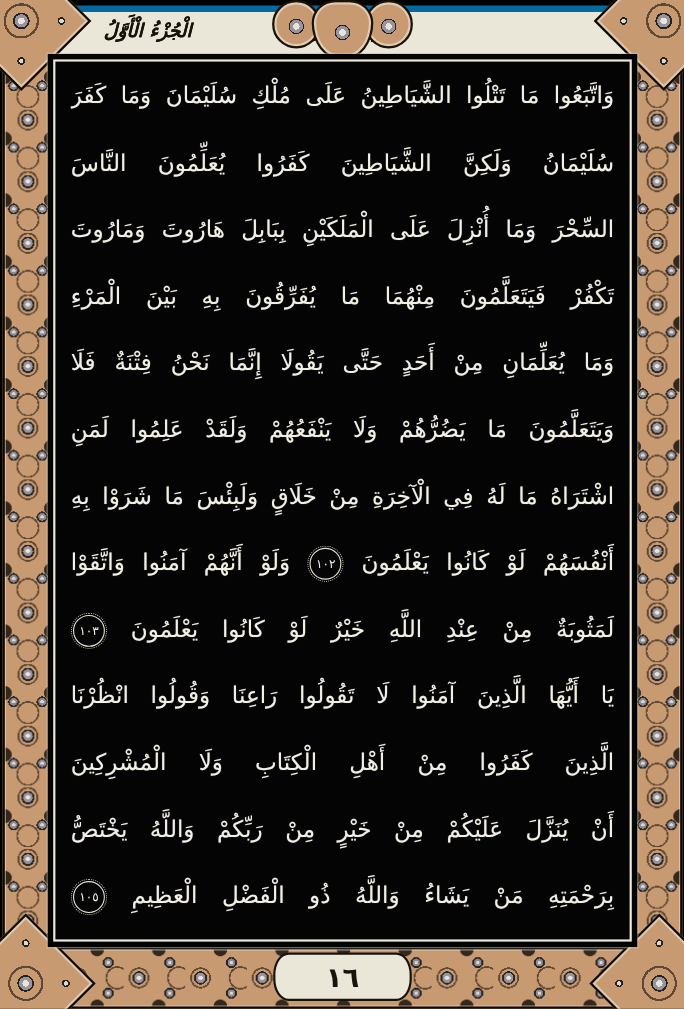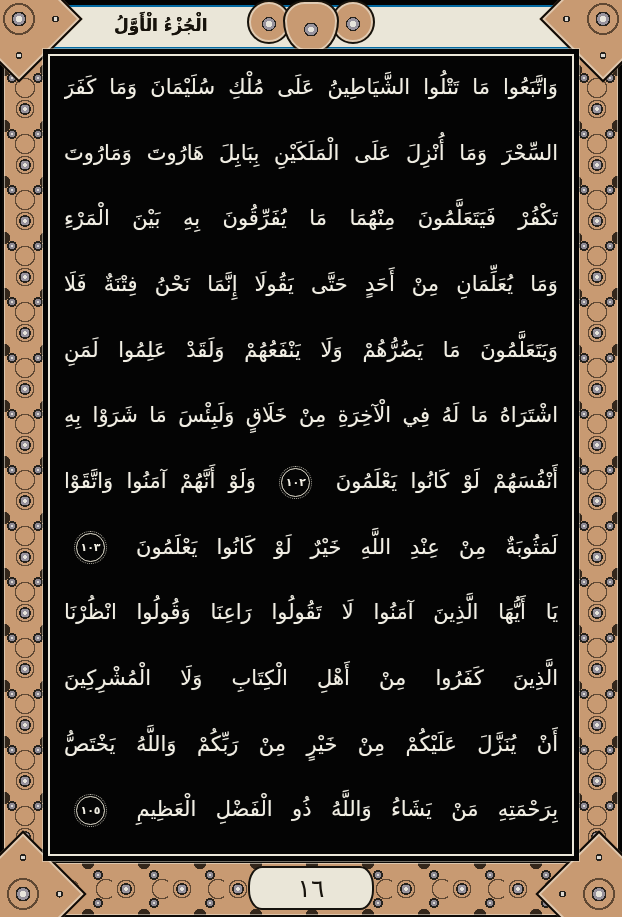--- a/index.html
+++ b/index.html
@@ -52,22 +52,22 @@
       radial-gradient(circle at 50% 50%, transparent 14px, rgba(25,17,9,.6) 14px 16px, transparent 16px);
     box-shadow:inset 0 0 0 2px rgba(240,236,224,.55);
   }
   .corner-tl{top:-26px;left:-26px;}
   .corner-tr{top:-26px;right:-26px;}
   .corner-bl{bottom:-22px;left:-22px;}
   .corner-br{bottom:-22px;right:-22px;}
 
   
   .header-strip{
-    position:absolute;top:5px;left:52px;right:44px;height:40px;z-index:1;
-    background:#eae6d8;border:2px solid #0369a1;border-radius:3px;
+    position:absolute;top:5px;left:28px;right:44px;height:40px;z-index:1;
+    background:#eae6d8;border:6px solid #0369a1;border-radius:3px;font-style:italic;
   }
   .title{
     position:absolute;top:0;height:36px;line-height:36px;
     color:#17130c;font-size:17px;font-weight:bold;letter-spacing:.5px;
     text-shadow:0 0 .4px #17130c;
   }
   .title-juz{left:60px;}      
   .title-surah{right:210px;}
   
   .trefoil{position:absolute;top:0;left:50%;transform:translateX(-50%);
@@ -92,32 +92,32 @@
     text-align:justify;text-align-last:justify;
     white-space:normal;overflow:hidden;
     color:#f2efe4;font-size:21px;line-height:52px;
     text-shadow:0 0 1px rgba(255,255,255,.35);
   }
   .ayah-marker{
     display:inline-flex;align-items:center;justify-content:center;
     width:27px;height:27px;border-radius:50%;vertical-align:middle;
     border:1.5px solid #e6e2d2;outline:1px dotted rgba(230,226,210,.8);outline-offset:1.5px;
     background:#050505;color:#f2efe4;
-    font-size:11px;line-height:1;font-weight:bold;letter-spacing:0;
-    margin:0 12px;text-shadow:none;
+    font-size:11px;line-height:1;font-weight:normal;letter-spacing:0;
+    margin:0 2px;text-shadow:none;
   }
 
   
   .cartouche{
     position:absolute;bottom:7px;left:50%;transform:translateX(-50%);z-index:6;
     width:122px;height:40px;background:#eae6d8;border:2px solid #16130e;
     border-radius:14px/20px;
     display:flex;align-items:center;justify-content:center;
   }
-  .page-num{color:#17130c;font-size:25px;font-weight:normal;}
+  .page-num{color:#17130c;font-size:25px;font-weight:bold;}
 </style>
 </head>
 <body>
 
 <div class="page">
 
   <div class="header-strip">
     <div class="title title-juz">الْجُزْءُ الْأَوَّلُ</div>
     <div class="title title-surah">سُورَةُ الْبَقَرَةِ</div>
   </div>
@@ -132,20 +132,21 @@
 
   <div class="trefoil">
     <div class="leaf leaf-side"></div>
     <div class="leaf leaf-mid"></div>
     <div class="leaf leaf-side"></div>
   </div>
 
   <div class="text-panel">
     <div class="lines">
         <div class="qline"><span>وَاتَّبَعُوا مَا تَتْلُوا الشَّيَاطِينُ عَلَى مُلْكِ سُلَيْمَانَ وَمَا كَفَرَ</span></div>
+        <div class="qline"><span>سُلَيْمَانُ وَلَكِنَّ الشَّيَاطِينَ كَفَرُوا يُعَلِّمُونَ النَّاسَ</span></div>
         <div class="qline"><span>السِّحْرَ وَمَا أُنْزِلَ عَلَى الْمَلَكَيْنِ بِبَابِلَ هَارُوتَ وَمَارُوتَ</span></div>
         <div class="qline"><span>تَكْفُرْ فَيَتَعَلَّمُونَ مِنْهُمَا مَا يُفَرِّقُونَ بِهِ بَيْنَ الْمَرْءِ</span></div>
         <div class="qline"><span>وَمَا يُعَلِّمَانِ مِنْ أَحَدٍ حَتَّى يَقُولَا إِنَّمَا نَحْنُ فِتْنَةٌ فَلَا</span></div>
         <div class="qline"><span>وَيَتَعَلَّمُونَ مَا يَضُرُّهُمْ وَلَا يَنْفَعُهُمْ وَلَقَدْ عَلِمُوا لَمَنِ</span></div>
         <div class="qline"><span>اشْتَرَاهُ مَا لَهُ فِي الْآخِرَةِ مِنْ خَلَاقٍ وَلَبِئْسَ مَا شَرَوْا بِهِ</span></div>
         <div class="qline"><span>أَنْفُسَهُمْ لَوْ كَانُوا يَعْلَمُونَ</span> <span class="ayah-marker">١٠٢</span> <span>وَلَوْ أَنَّهُمْ آمَنُوا وَاتَّقَوْا</span></div>
         <div class="qline"><span>لَمَثُوبَةٌ مِنْ عِنْدِ اللَّهِ خَيْرٌ لَوْ كَانُوا يَعْلَمُونَ</span> <span class="ayah-marker">١٠٣</span></div>
         <div class="qline"><span>يَا أَيُّهَا الَّذِينَ آمَنُوا لَا تَقُولُوا رَاعِنَا وَقُولُوا انْظُرْنَا</span></div>
         <div class="qline"><span>الَّذِينَ كَفَرُوا مِنْ أَهْلِ الْكِتَابِ وَلَا الْمُشْرِكِينَ</span></div>
         <div class="qline"><span>أَنْ يُنَزَّلَ عَلَيْكُمْ مِنْ خَيْرٍ مِنْ رَبِّكُمْ وَاللَّهُ يَخْتَصُّ</span></div>

